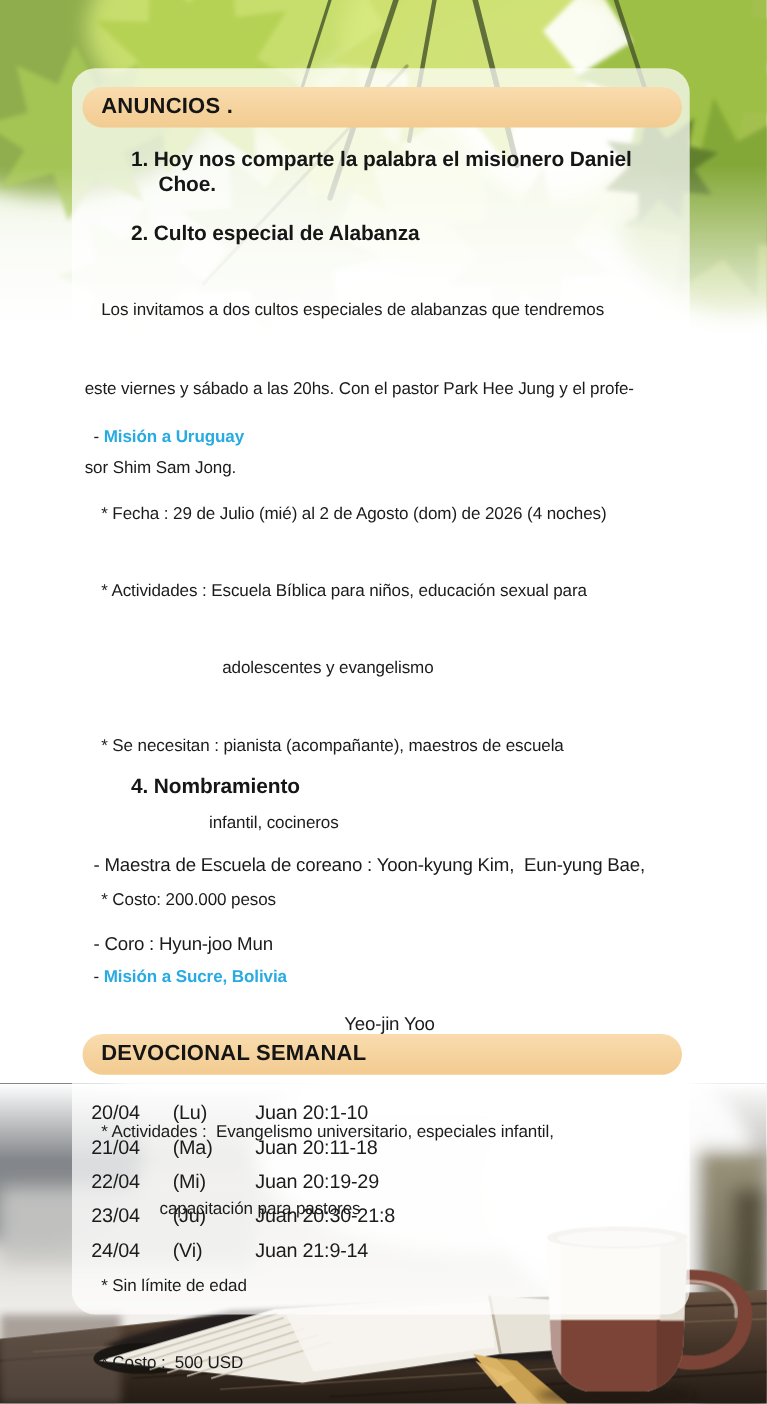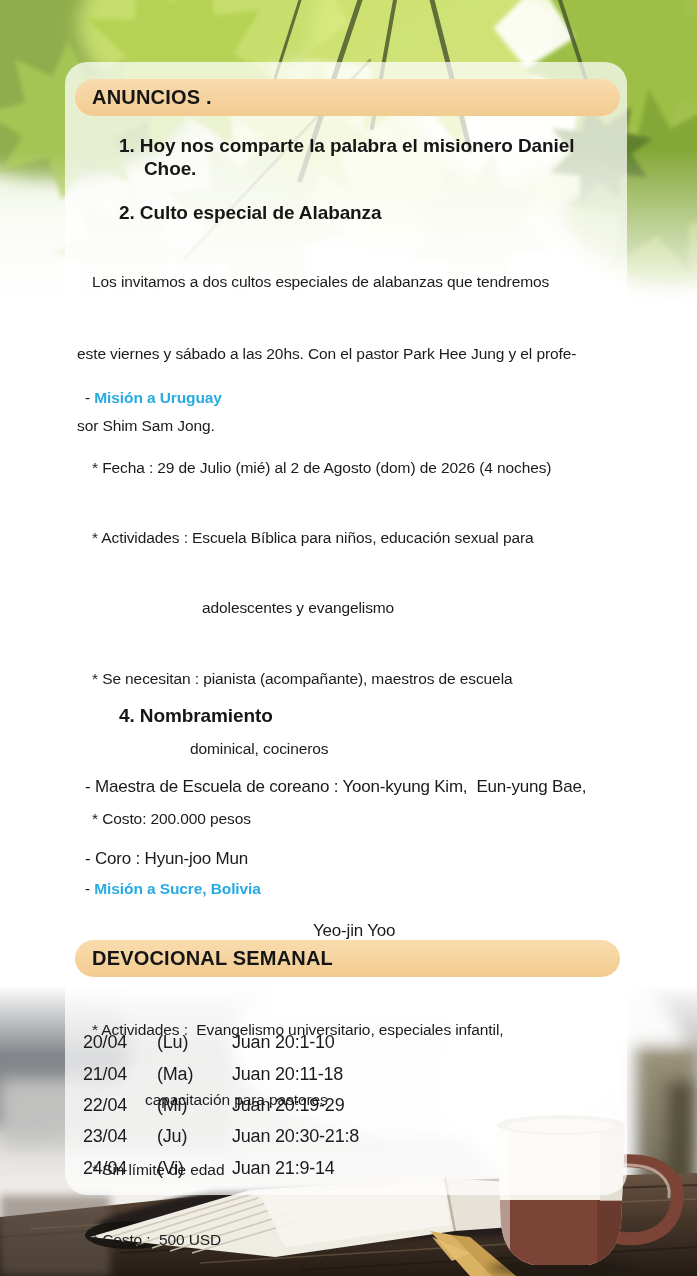--- a/index.html
+++ b/index.html
@@ -41,21 +41,21 @@
   .ind-a{padding-left:20px;}   
   .ind-b{padding-left:27px;}   
   .ind-c{padding-left:137px;}  
   .ind-d{padding-left:125px;}  
   .ind-e{padding-left:80px;}
   .cyan{color:#29abe2;font-weight:bold;}
   .item4-title{left:10px;top:642px;}
   .s4{left:0;top:665px;font-size:17px;line-height:24px;letter-spacing:-0.2px;white-space:pre;}
   .s4 .yeo{padding-left:248px;}
   
-  .dev-table{left:0;top:965px;font-size:18px;letter-spacing:-0.2px;}
+  .dev-table{left:0;top:934px;font-size:18px;letter-spacing:-0.2px;}
   .dev-row{height:31.4px;display:flex;align-items:center;padding-left:18px;}
   .dev-date{width:74px;}
   .dev-day{width:75px;}
 </style>
 </head>
 <body>
 
 <div class="photo-top">
 <svg width="697" height="330" viewBox="0 0 697 330" xmlns="http://www.w3.org/2000/svg">
   <defs>
@@ -233,21 +233,21 @@
     <div>este viernes y sábado a las 20hs. Con el pastor Park Hee Jung y el profe-</div>
     <div>sor Shim Sam Jong.</div>
   </div>
 
   <div class="s3">
     <div class="ind-a"><span>- </span><span class="cyan">Misión a Uruguay</span></div>
     <div class="ind-b">* Fecha : 29 de Julio (mié) al 2 de Agosto (dom) de 2026 (4 noches)</div>
     <div class="ind-b">* Actividades : Escuela Bíblica para niños, educación sexual para</div>
     <div class="ind-c">adolescentes y evangelismo</div>
     <div class="ind-b">* Se necesitan : pianista (acompañante), maestros de escuela</div>
-    <div class="ind-d">dominical, cocineros</div>
+    <div class="ind-d">infantil, cocineros</div>
     <div class="ind-b">* Costo: 200.000 pesos</div>
     <div class="ind-a"><span>- </span><span class="cyan">Misión a Sucre, Bolivia</span></div>
     <div class="ind-b">* Fecha : 10 (lun) al 17 (lun) de Agosto de 2026 (7 noches)</div>
     <div class="ind-b">* Actividades :  Evangelismo universitario, especiales infantil,</div>
     <div class="ind-e">capacitación para pastores</div>
     <div class="ind-b">* Sin límite de edad</div>
     <div class="ind-b">* Costo :  500 USD</div>
     
     
   </div>

